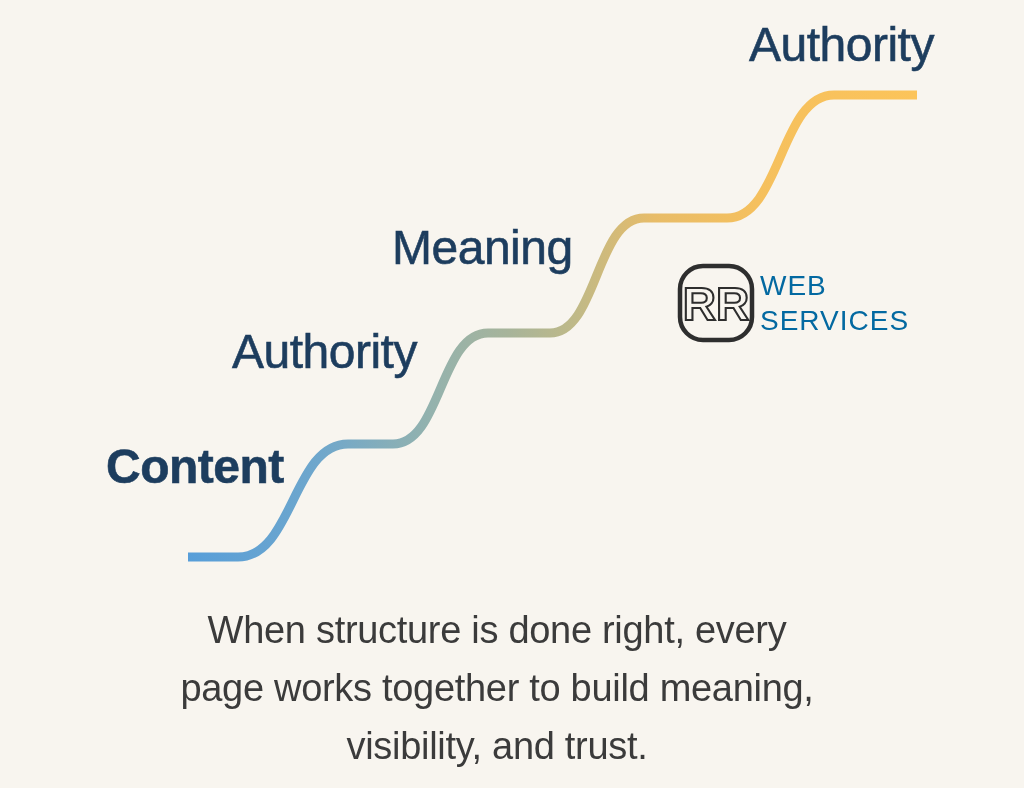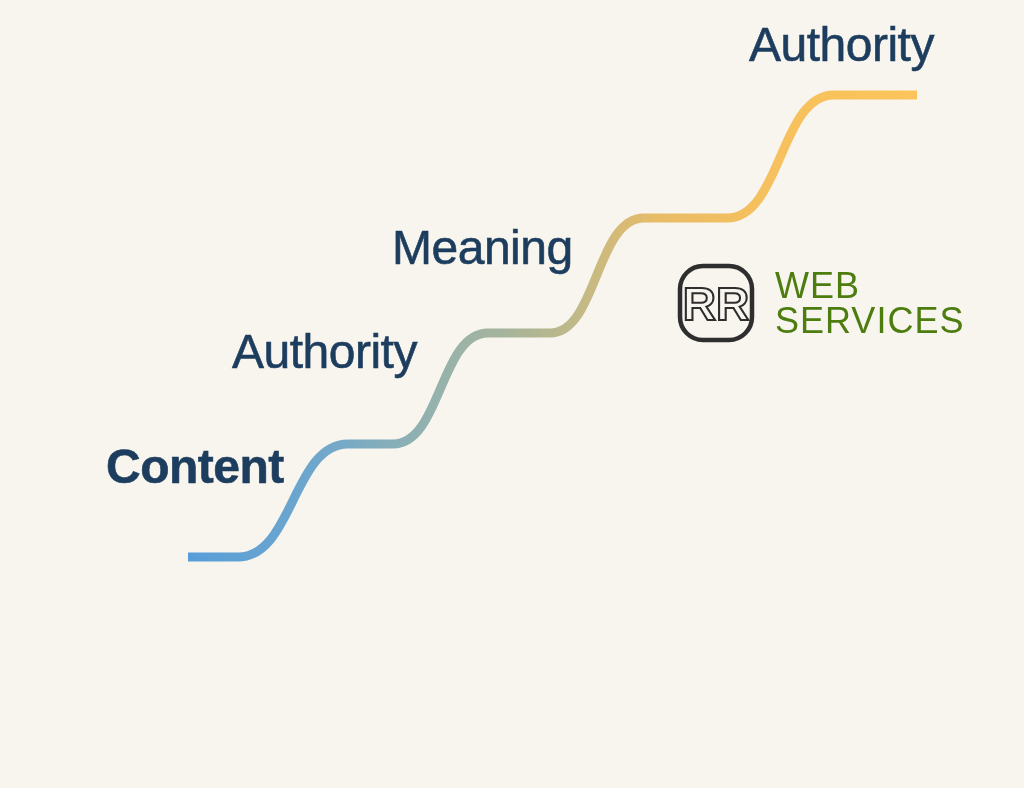--- a/index.html
+++ b/index.html
@@ -34,30 +34,30 @@
   .lbl-2 { left: 392px; top: 224px; }
   .lbl-3 { left: 516px; top: 119px; }
   .lbl-4 { left: 749px; top: 21px; }
 
   .logo {
     position: absolute;
     left: 677px;
     top: 263px;
     display: flex;
     align-items: flex-start;
-    gap: 20px;
+    gap: 5px;
     color: #2E2E2E;
   }
   .logo-text {
     margin-top: 5px;
-    font-size: 36px;
+    font-size: 28px;
     line-height: 35px;
     font-weight: 500;
     letter-spacing: 1px;
-    color: #4d7c0f;
+    color: #0369a1;
     white-space: nowrap;
   }
   .caption {
     position: absolute;
     left: 0;
     top: 601px;
     width: 994px;
     text-align: center;
     font-size: 38px;
     line-height: 58px;
@@ -104,14 +104,19 @@
     <svg width="78" height="80" viewBox="0 0 78 80" aria-hidden="true">
       <rect x="3" y="3" width="72" height="74" rx="23" fill="none" stroke="#2E2E2E" stroke-width="4.5"></rect>
       <text x="39" y="57" text-anchor="middle" font-family="Liberation Sans, sans-serif" font-size="46" font-weight="bold" fill="none" stroke="#2E2E2E" stroke-width="2.1">RR</text>
     </svg>
     <div class="logo-text">
       <div>WEB</div>
       <div>SERVICES</div>
     </div>
   </div>
 
+  <div class="caption">
+    <div>When structure is done right, every</div>
+    <div>page works together to build meaning,</div>
+    <div>visibility, and trust.</div>
+  </div>
 
 </div>
 
 </body></html>

